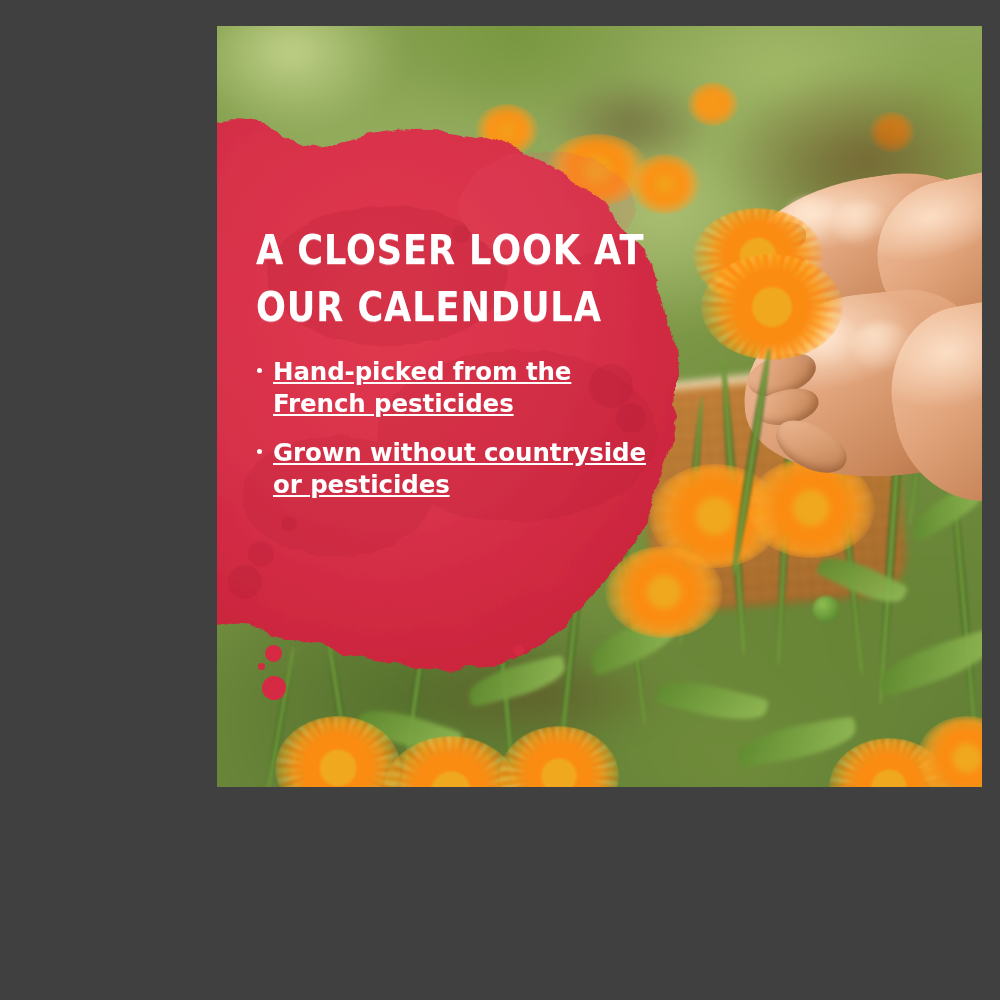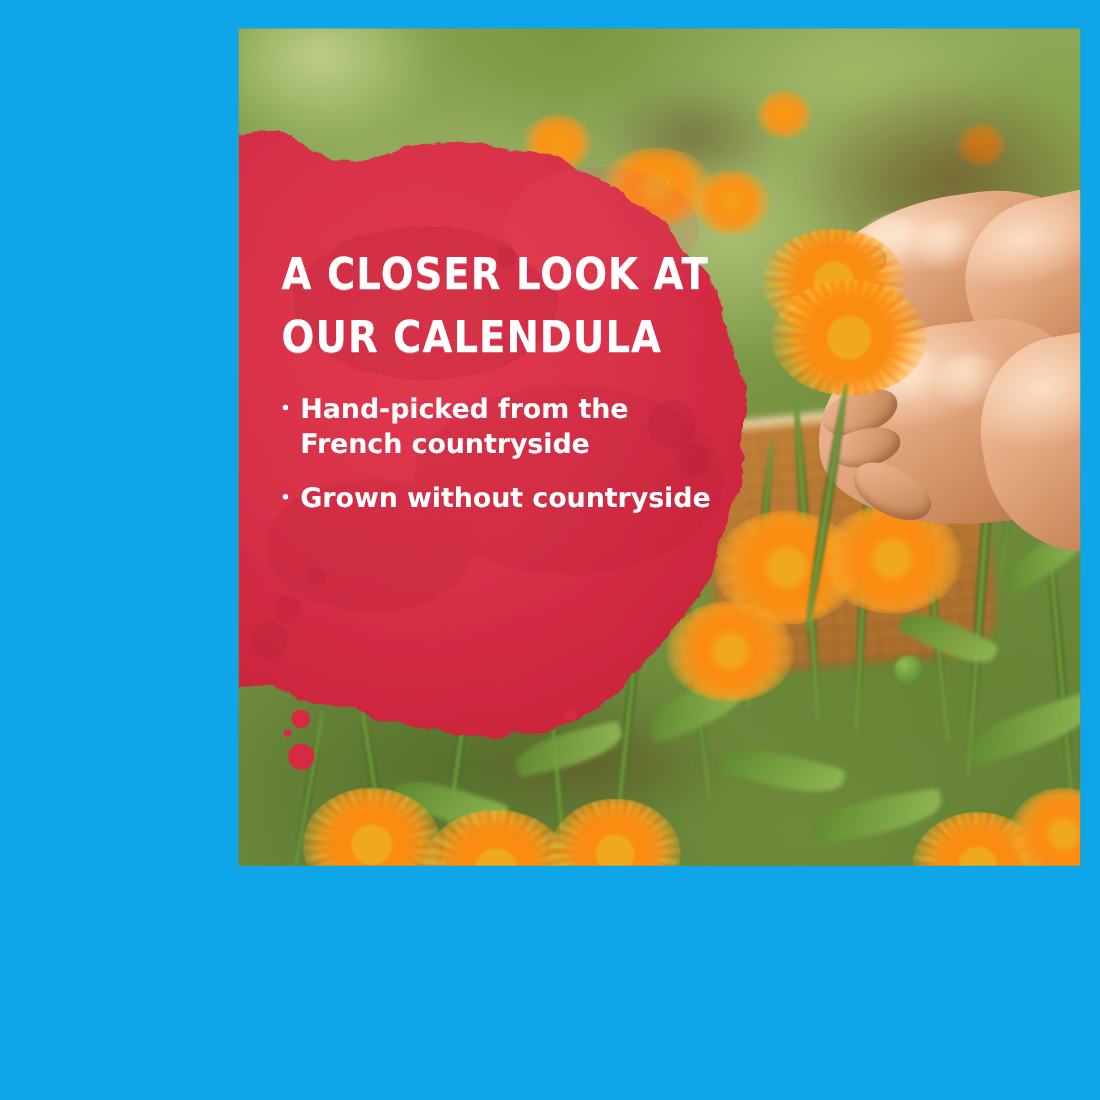--- a/index.html
+++ b/index.html
@@ -9,21 +9,21 @@
     height: 1000px;
     background: #ffffff;
     font-family: "Liberation Sans", sans-serif;
     overflow: hidden;
   }
 
   #canvas {
     position: relative;
     width: 1000px;
     height: 1000px;
-    background: #0ea5e9;
+    background: #404040;
   }
 
   
   .photo-card {
     position: absolute;
     left: 217px;
     top: 26px;
     width: 765px;
     height: 761px;
     overflow: hidden;
@@ -215,20 +215,21 @@
     font-family: "DejaVu Sans", sans-serif;
     font-weight: bold;
     font-size: 24.5px;
     line-height: 32px;
     letter-spacing: -0.1px;
   }
   .bullets li {
     position: relative;
     padding-left: 17px;
     margin-bottom: 17px;
+    text-decoration: underline;
   }
   .bullets li:last-child { margin-bottom: 0; }
   .bullet-dot {
     position: absolute;
     left: 1px;
     top: 12px;
     width: 5px;
     height: 5px;
     border-radius: 50%;
     background: #ffffff;
@@ -373,25 +374,26 @@
 
     <div class="headline">
       <span class="headline-line">A Closer Look At</span>
       <span class="headline-line">Our Calendula</span>
     </div>
 
     <ul class="bullets">
       <li>
         <span class="bullet-dot"></span>
         <span class="bullet-text">Hand-picked from the</span>
-        <span class="bullet-text">French countryside</span>
+        <span class="bullet-text">French pesticides</span>
       </li>
       <li>
         <span class="bullet-dot"></span>
         <span class="bullet-text">Grown without countryside</span>
+        <span class="bullet-text">or pesticides</span>
       </li>
     </ul>
 
     <div class="droplet" style="left:48px;top:619px;width:17px;height:17px;"></div>
     <div class="droplet" style="left:41px;top:637px;width:7px;height:7px;"></div>
     <div class="droplet" style="left:45px;top:650px;width:24px;height:24px;"></div>
     <div class="droplet" style="left:296px;top:619px;width:11px;height:11px;"></div>
 
   </div>
 </div>

